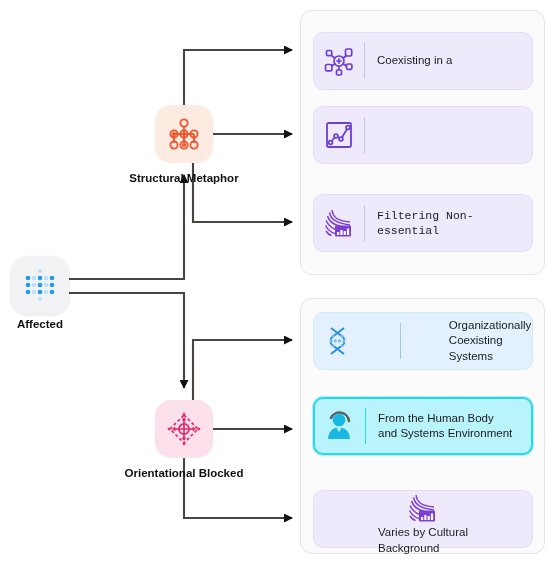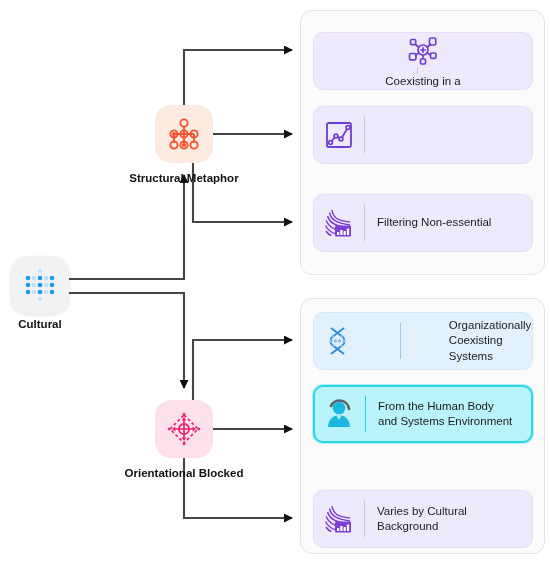--- a/index.html
+++ b/index.html
@@ -85,21 +85,21 @@
         <circle cx="30" cy="18" r="2.3"></circle>
         <circle cx="6" cy="25" r="2.3"></circle>
         <circle cx="12" cy="25" r="2.3" fill="#bfe2f8"></circle>
         <circle cx="18" cy="25" r="2.3"></circle>
         <circle cx="24" cy="25" r="2.3" fill="#bfe2f8"></circle>
         <circle cx="30" cy="25" r="2.3"></circle>
         <circle cx="18" cy="32" r="2.1" fill="#bfe2f8"></circle>
       </g>
     </svg>
   </div>
-  <div class="node-label" style="left:0px;top:318px;width:80px;">Cultural</div>
+  <div class="node-label" style="left:0px;top:318px;width:80px;">Affected</div>
 
   <div class="node node-struct" style="left:155px;top:105px;">
     <svg width="36" height="36" viewBox="0 0 36 36">
       <g stroke="#f2542d" stroke-width="1.9" fill="none">
         <path d="M18,10 L18,18 M18,18 L8,18 M18,18 L28,18 M8,18 L8,27 M18,18 L18,27 M28,18 L28,27"></path>
         <circle cx="18" cy="7" r="3.6"></circle>
         <circle cx="8" cy="18" r="3.6"></circle>
         <circle cx="18" cy="18" r="3.6"></circle>
         <circle cx="28" cy="18" r="3.6"></circle>
         <circle cx="8" cy="29" r="3.6"></circle>
@@ -126,21 +126,21 @@
         <path d="M19,35.6 l1.7,-1.7 l-1.7,-1.7 l-1.7,1.7 Z" fill="#e8256b" stroke="none"></path>
         <path d="M2.4,19 l1.7,-1.7 l1.7,1.7 l-1.7,1.7 Z" fill="#e8256b" stroke="none"></path>
         <path d="M35.6,19 l-1.7,-1.7 l-1.7,1.7 l1.7,1.7 Z" fill="#e8256b" stroke="none"></path>
       </g>
     </svg>
   </div>
   <div class="node-label" style="left:94px;top:467px;width:180px;">Orientational Blocked</div>
 
   <div class="group" style="left:300px;top:10px;width:245px;height:265px;">
 
-    <div class="card card-purple" style="top:21px;flex-direction:column;">
+    <div class="card card-purple" style="top:21px;">
       <span class="card-ico">
         <svg width="34" height="34" viewBox="0 0 34 34">
           <g stroke="#6d3fd4" fill="none" stroke-width="1.7">
             <circle cx="17" cy="17" r="5"></circle>
             <path d="M17,14.2 L17,19.8 M14.2,17 L19.8,17"></path>
             <path d="M13.2,14.5 L9,11 M20.8,14.5 L25,11 M13.2,19.5 L9,22.5 M20.8,19.5 L25,22.5 M17,22 L17,26"></path>
             <rect x="4.5" y="6.5" width="5.2" height="5.2" rx="1.2"></rect>
             <rect x="23.5" y="5" width="6.2" height="7" rx="1.5"></rect>
             <rect x="3.5" y="20.5" width="6.4" height="6.4" rx="1.5"></rect>
             <rect x="24.5" y="20" width="5.4" height="5.4" rx="1.3"></rect>
@@ -163,21 +163,21 @@
             <circle cx="8.5" cy="24.5" r="1.9" fill="#ffffff"></circle>
             <circle cx="14" cy="18" r="1.9" fill="#ffffff"></circle>
             <circle cx="19" cy="21" r="1.9" fill="#ffffff"></circle>
             <circle cx="26" cy="9.5" r="1.9" fill="#ffffff"></circle>
           </g>
         </svg>
       </span>
       <span class="card-div"></span>
     </div>
 
-    <div class="card card-purple" style="top:183px;">
+    <div class="card card-purple" style="top:183px;font-family:Liberation Mono, monospace;">
       <span class="card-ico">
         <svg width="34" height="34" viewBox="0 0 34 34">
           <g stroke="#7c3fd4" fill="none" stroke-width="1.5">
             <path d="M10,4 C11,11 15,15 28,16"></path>
             <path d="M7.5,6.5 C9,13 13,17 28,19"></path>
             <path d="M5.5,10 C7.5,16 12,20 27,22"></path>
             <path d="M4,14.5 C6.5,20 11,24 20,25.5"></path>
             <path d="M3.5,19.5 C6,24 9,26.5 13,27.5"></path>
             <path d="M4,25 C5.5,27.5 7.5,29 9.5,29.5"></path>
           </g>
@@ -221,37 +221,37 @@
           </g>
         </svg>
       </span>
       <span class="card-div card-div-b"></span>
       <span class="card-txt">
         <span>Organizationally</span><br>
         <span>Coexisting Systems</span>
       </span>
     </div>
 
-    <div class="card card-hl" style="top:86px;">
+    <div class="card card-hl" style="top:98px;">
       <span class="card-ico">
         <svg width="34" height="34" viewBox="0 0 34 34">
           <path d="M8,9 A9.5,9.5 0 0 1 26,12" stroke="#5a6468" stroke-width="2.6" fill="none" stroke-linecap="round"></path>
           <circle cx="16" cy="11" r="6.3" fill="#19b8e0"></circle>
           <path d="M16,18.5 C9,18.5 5.5,23 5,30 L27,30 C26.5,23 23,18.5 16,18.5 Z" fill="#19b8e0"></path>
           <path d="M13.6,18.9 L16,23 L18.4,18.9 L16,18.1 Z" fill="#b9f3fb"></path>
         </svg>
       </span>
       <span class="card-div card-div-h"></span>
       <span class="card-txt">
         <span>From the Human Body</span><br>
         <span>and Systems Environment</span>
       </span>
     </div>
 
-    <div class="card card-purple" style="top:191px;">
+    <div class="card card-purple" style="top:191px;flex-direction:column;">
       <span class="card-ico">
         <svg width="34" height="34" viewBox="0 0 34 34">
           <g stroke="#7c3fd4" fill="none" stroke-width="1.5">
             <path d="M10,4 C11,11 15,15 28,16"></path>
             <path d="M7.5,6.5 C9,13 13,17 28,19"></path>
             <path d="M5.5,10 C7.5,16 12,20 27,22"></path>
             <path d="M4,14.5 C6.5,20 11,24 20,25.5"></path>
             <path d="M3.5,19.5 C6,24 9,26.5 13,27.5"></path>
             <path d="M4,25 C5.5,27.5 7.5,29 9.5,29.5"></path>
           </g>

